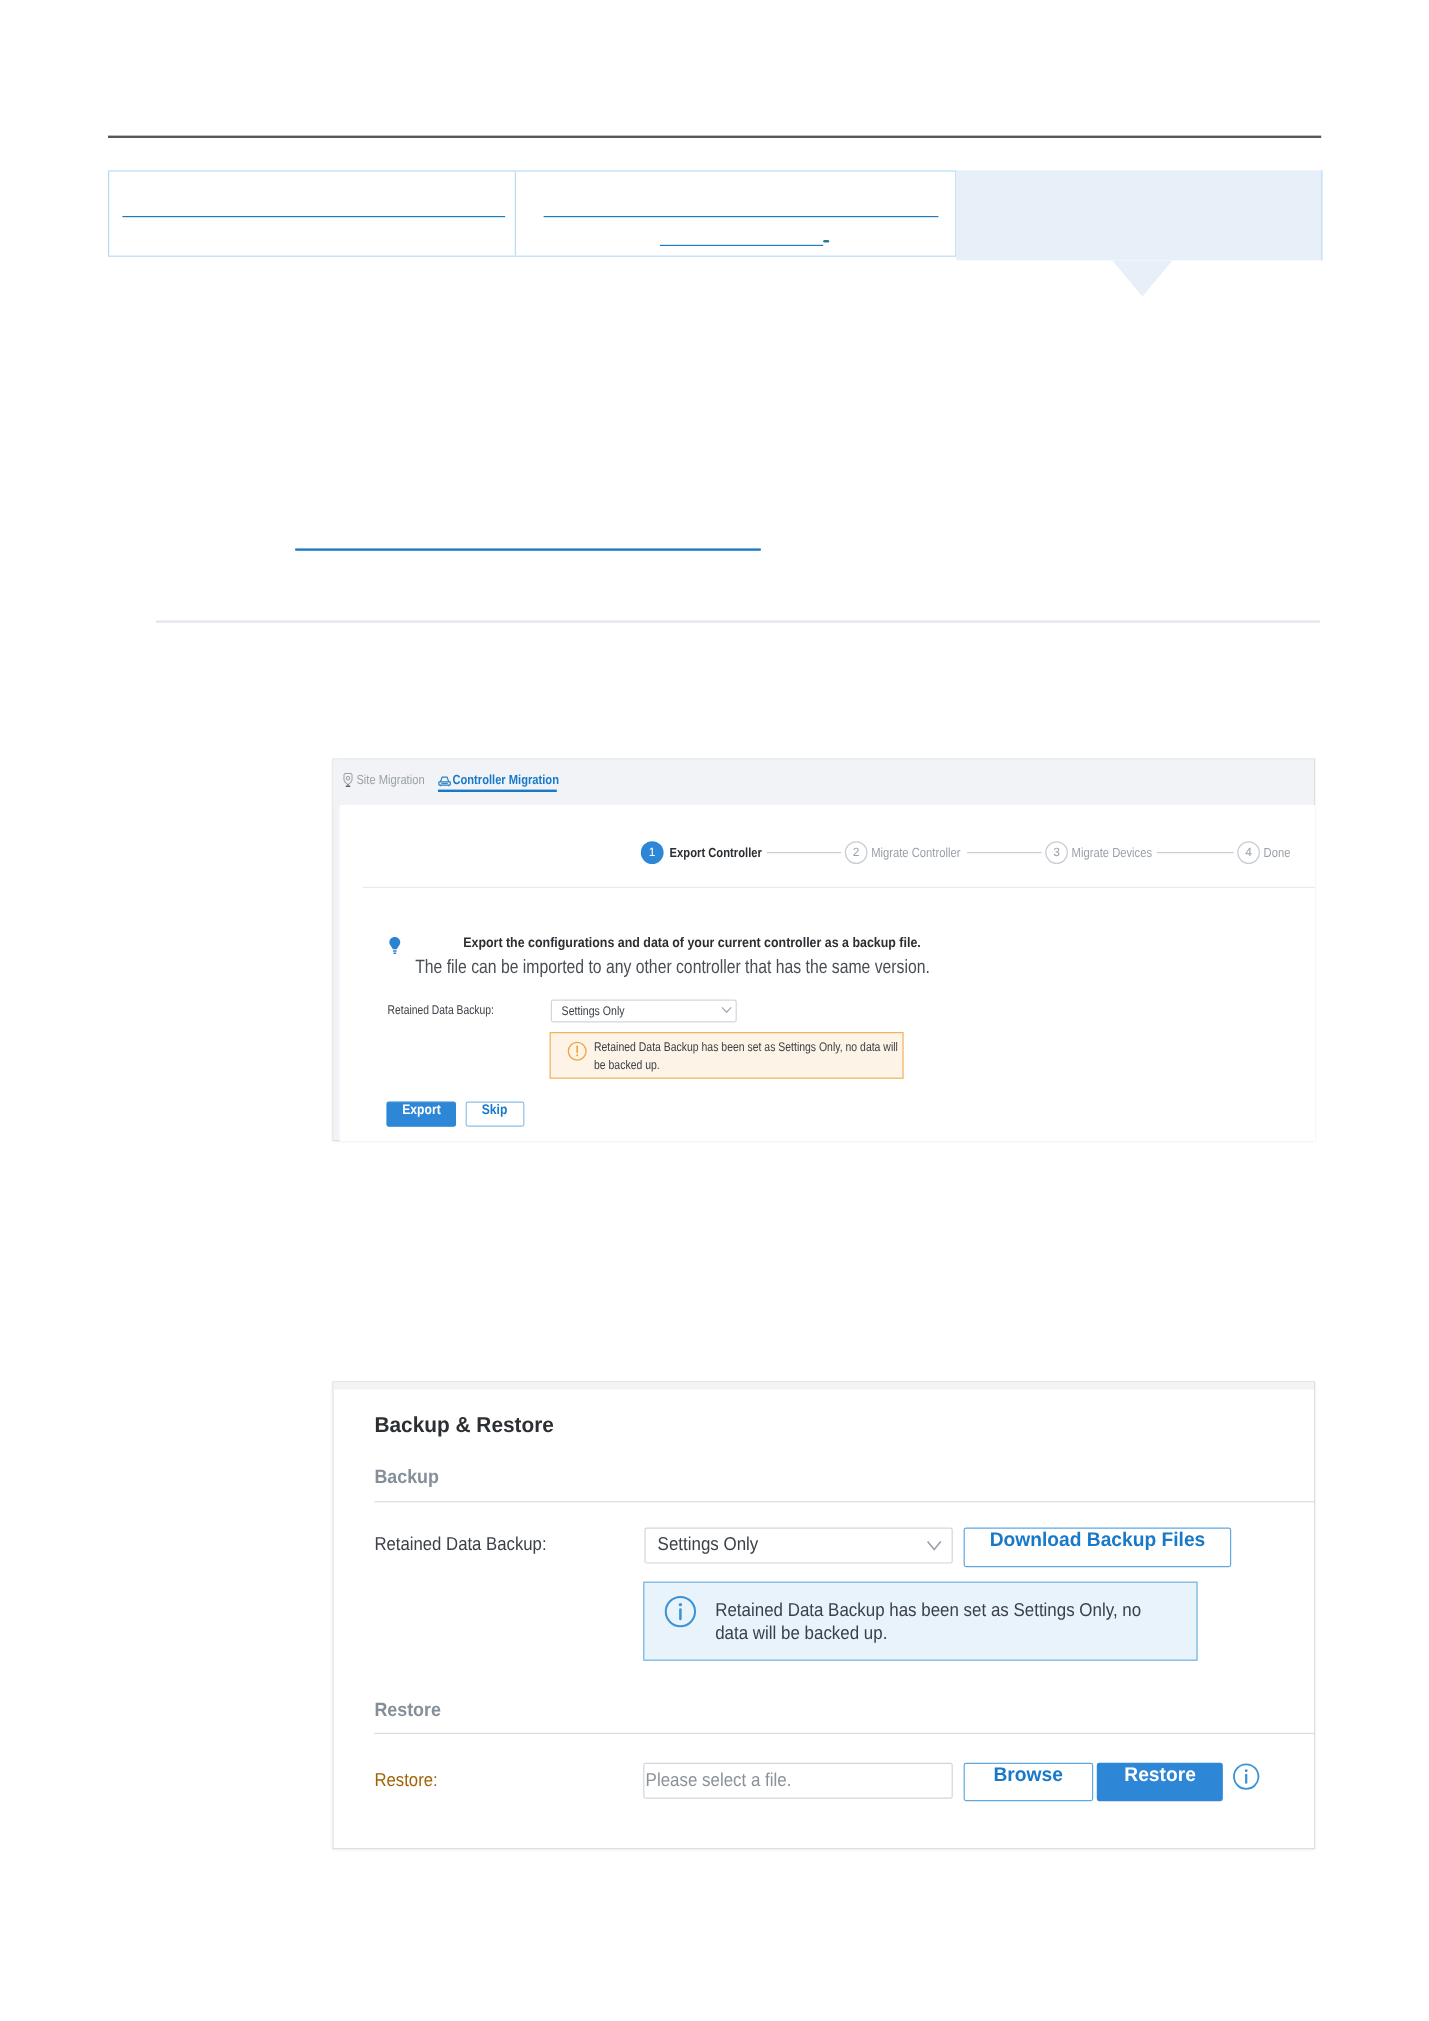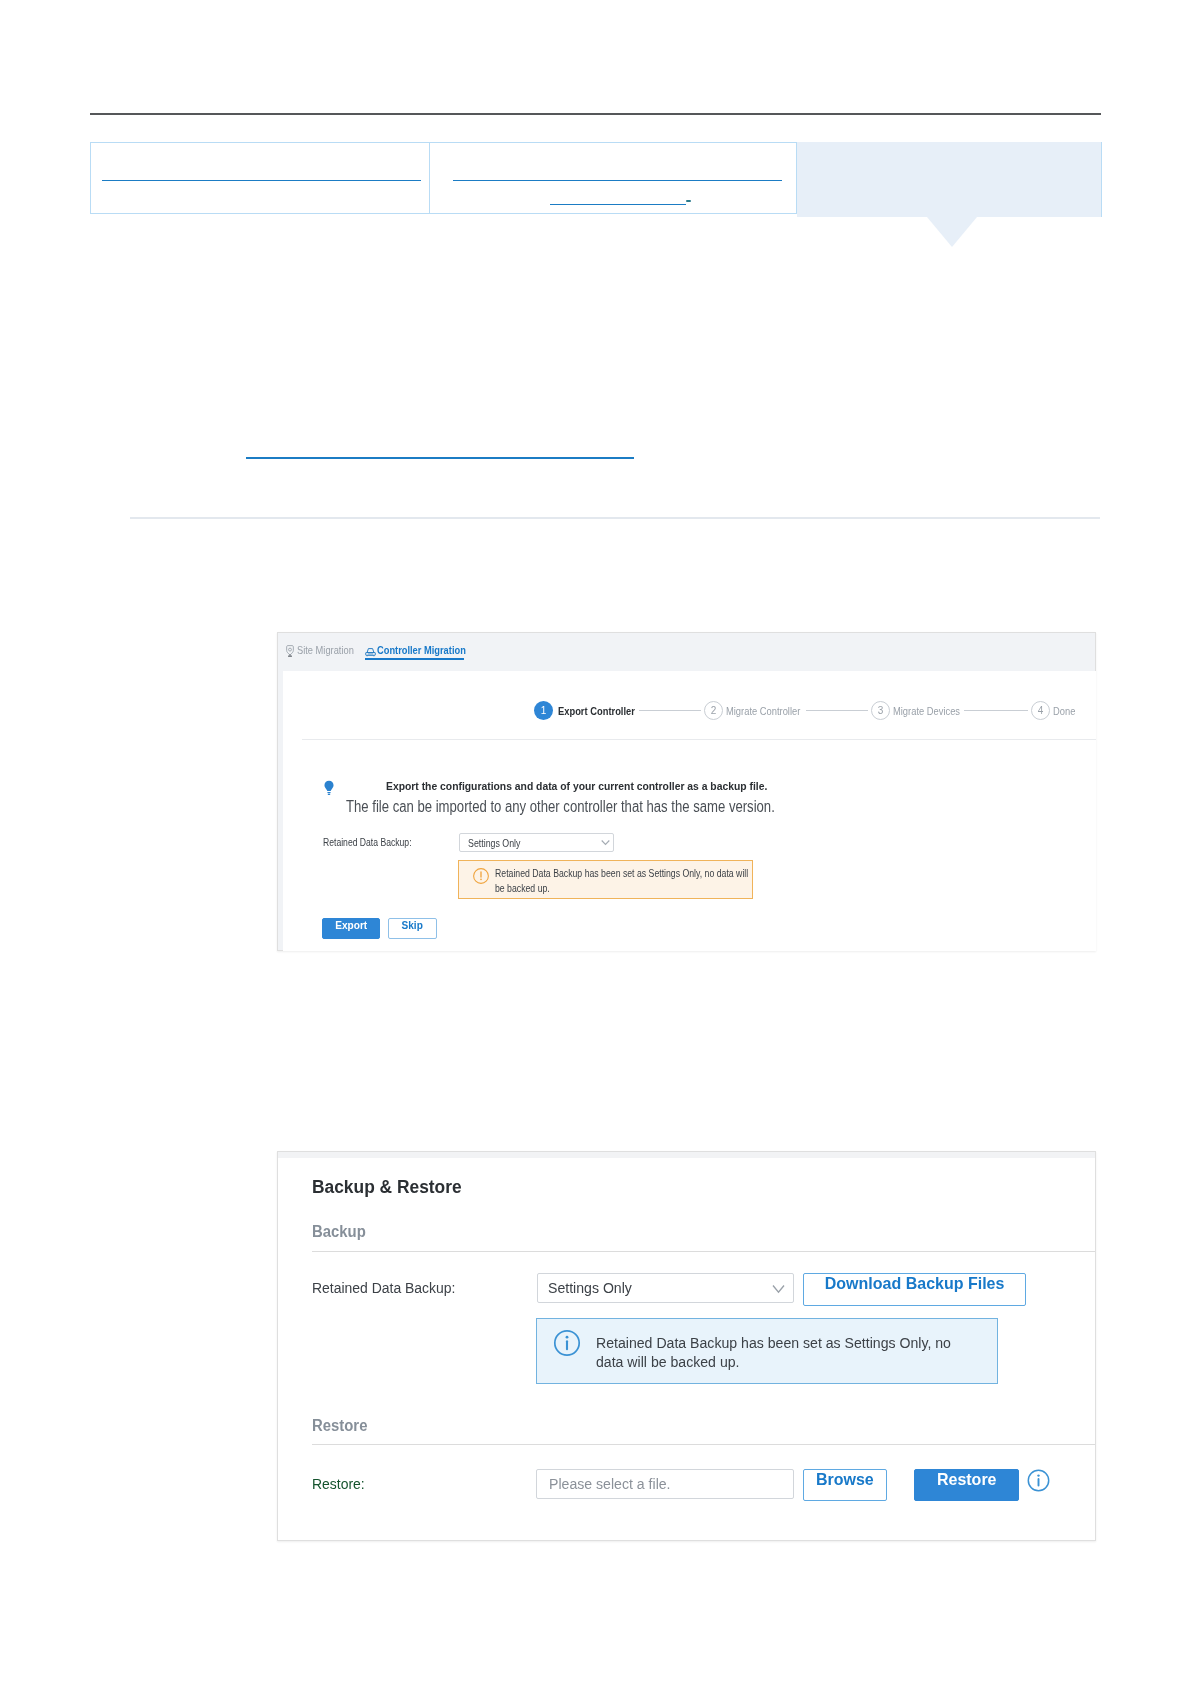--- a/index.html
+++ b/index.html
@@ -212,27 +212,27 @@
           <path d="M14 12.2 V20.2" stroke-width="2.1" stroke-linecap="round"></path>
           <circle cx="14" cy="8.2" r="1.4" fill="#3b92d4" stroke="none"></circle>
         </svg>
       </span>
       <div style="position:absolute;left:59px;top:15px;width:420px;font-size:15.5px;color:#3c4147;line-height:18.5px;white-space:nowrap;"><span style="display:inline-block;transform:scaleX(0.91);transform-origin:left top;">Retained Data Backup has been set as Settings Only, no</span><br><span style="display:inline-block;transform:scaleX(0.91);transform-origin:left top;">data will be backed up.</span></div>
     </div>
 
     <div style="position:absolute;left:34px;top:265px;font-size:16px;font-weight:bold;color:#868f99;white-space:nowrap;"><span style="display:inline-block;transform:scaleX(0.93);transform-origin:left center;">Restore</span></div>
     <div class="sep" style="left:34px;top:292px;width:783px;background:#dcdcdc;"></div>
 
-    <div style="position:absolute;left:34px;top:323px;font-size:15.5px;color:#14532d;white-space:nowrap;"><span style="display:inline-block;transform:scaleX(0.90);transform-origin:left center;">Restore:</span></div>
+    <div style="position:absolute;left:34px;top:323px;font-size:15.5px;color:#a16207;white-space:nowrap;"><span style="display:inline-block;transform:scaleX(0.90);transform-origin:left center;">Restore:</span></div>
 
     <div class="selbox" style="left:258px;top:317px;width:258px;height:30px;">
-      <span class="txt" style="font-size:15.5px;margin-left:12px;color:#8b9199;"><span style="display:inline-block;transform:scaleX(0.91);transform-origin:left center;">Please select a file.</span></span>
-    </div>
-
-    <div class="btn btn-ghost" style="left:525px;top:317px;width:84px;height:32px;font-size:16.5px;border:1px solid #5fa9e2;">
+      <span class="txt" style="font-size:15.5px;margin-left:1px;color:#8b9199;"><span style="display:inline-block;transform:scaleX(0.91);transform-origin:left center;">Please select a file.</span></span>
+    </div>
+
+    <div class="btn btn-ghost" style="left:525px;top:317px;width:108px;height:32px;font-size:16.5px;border:1px solid #5fa9e2;">
         <span style="display:inline-block;transform:scaleX(0.97);">Browse</span>
       </div>
     <div class="btn btn-primary" style="left:636px;top:317px;width:105px;height:32px;font-size:16.5px;">
         <span style="display:inline-block;transform:scaleX(0.97);">Restore</span>
       </div>
 
     <span class="ico" style="position:absolute;left:749px;top:317px;">
       <svg width="23" height="23" viewBox="0 0 23 23" fill="none" stroke="#3b92d4" stroke-width="1.5">
         <circle cx="11.5" cy="11.5" r="10.2"></circle>
         <path d="M11.5 10.0 V16.6" stroke-width="1.9" stroke-linecap="round"></path>

